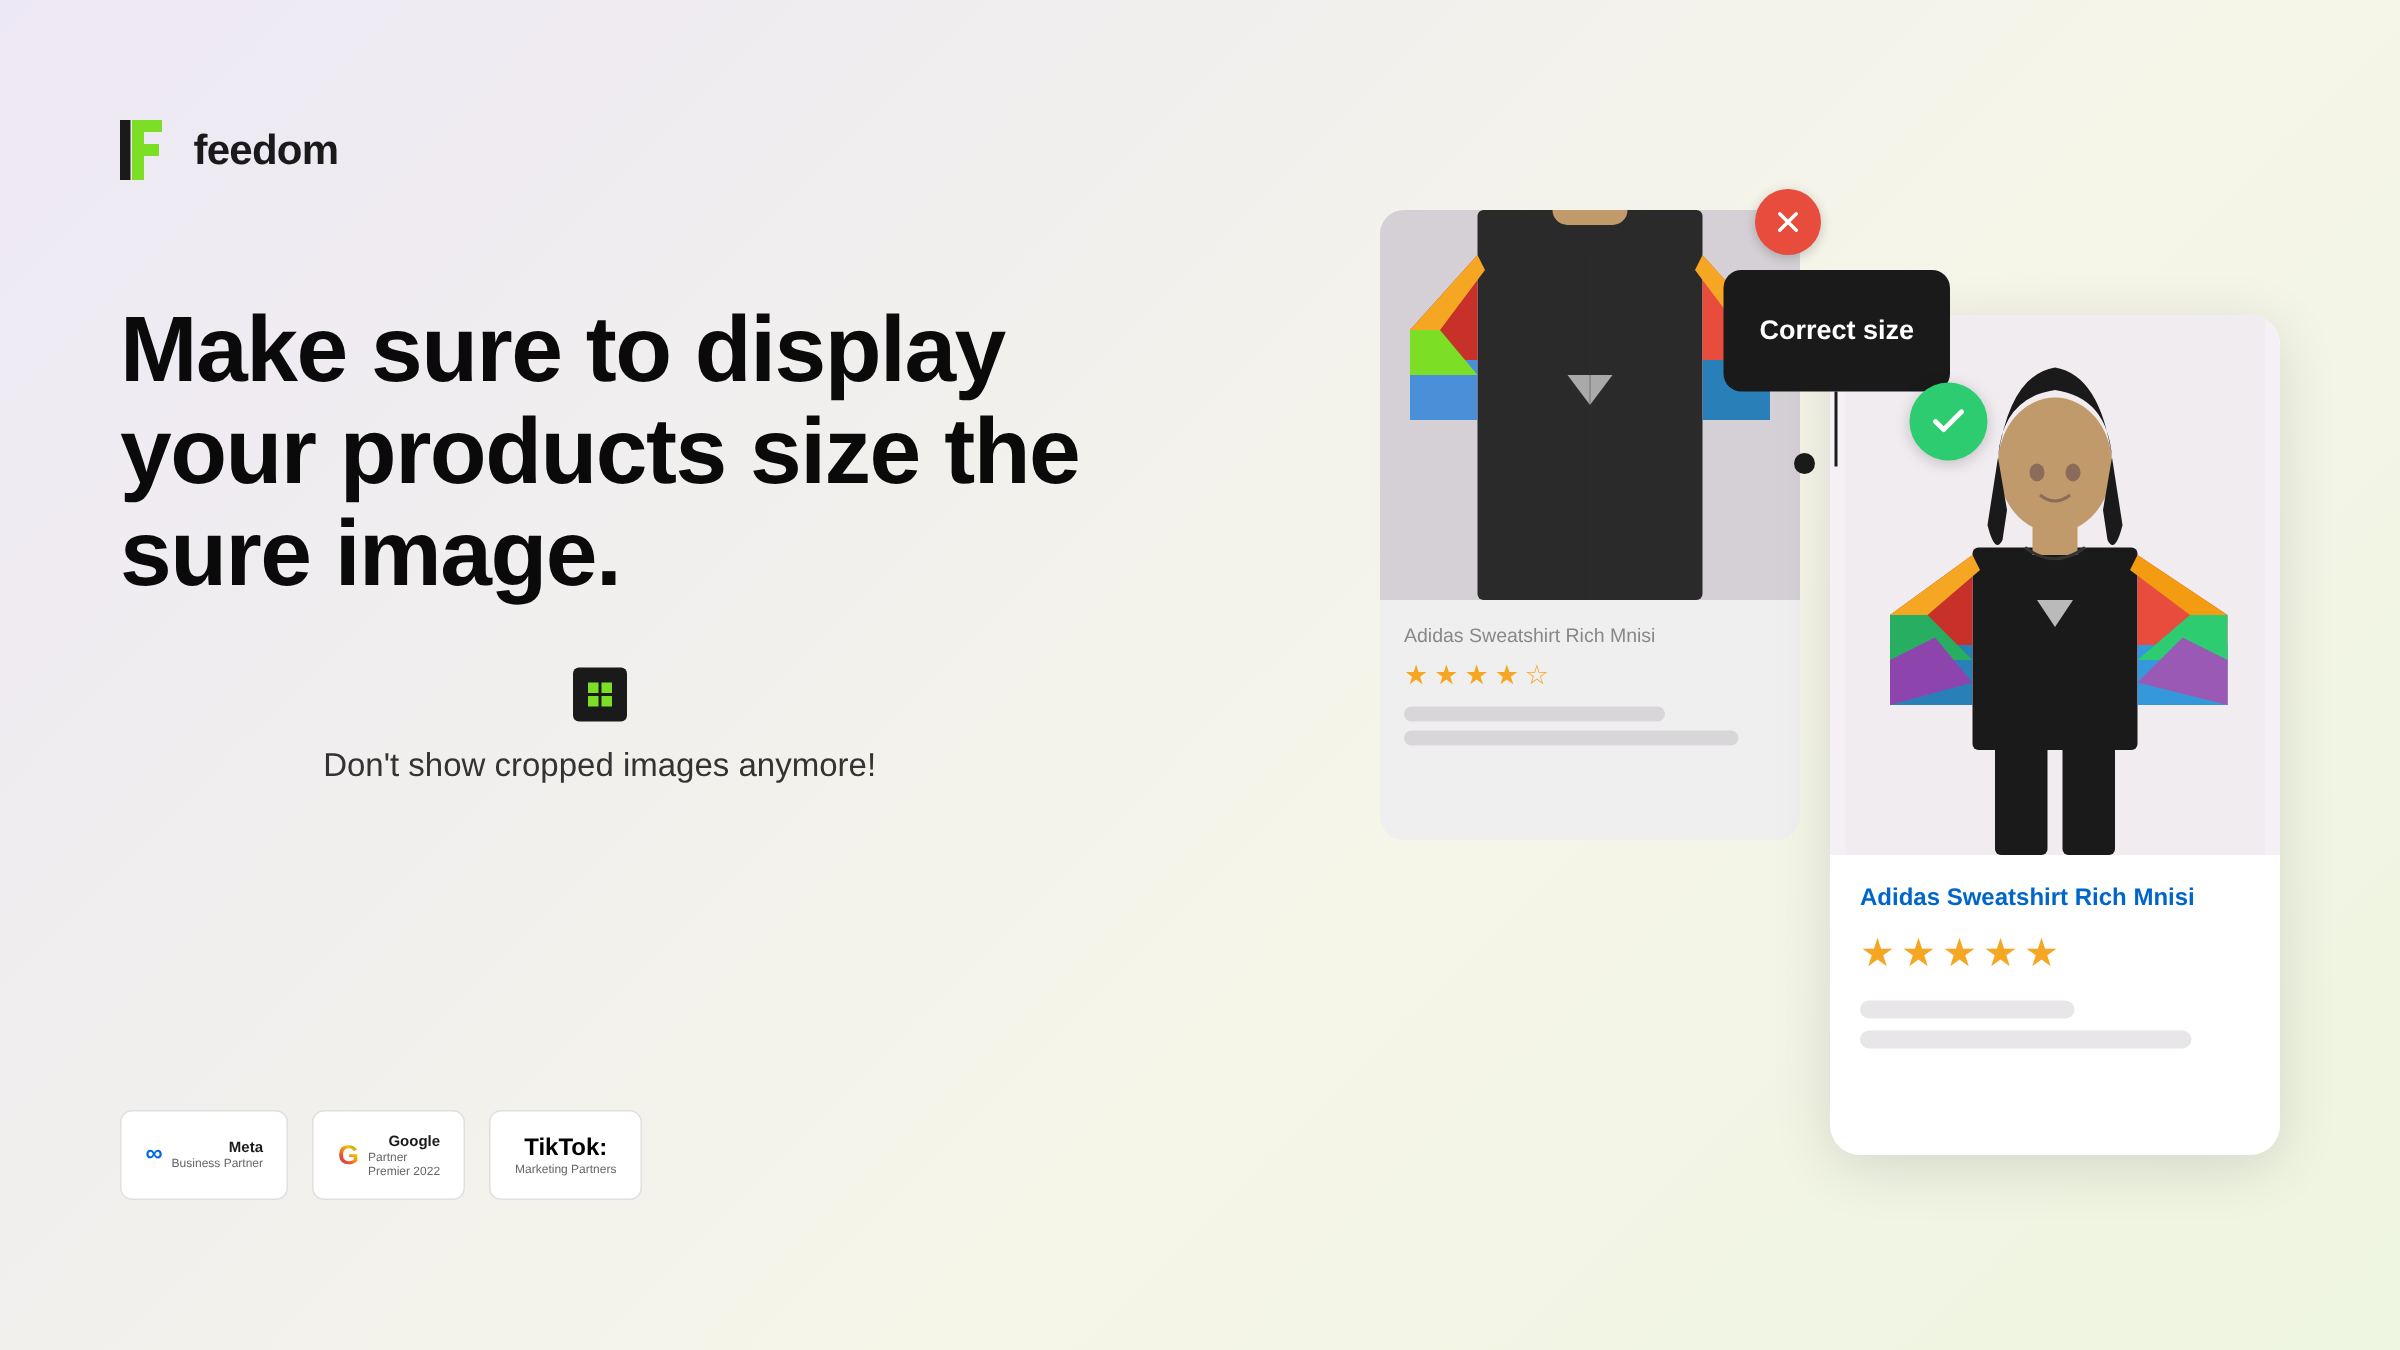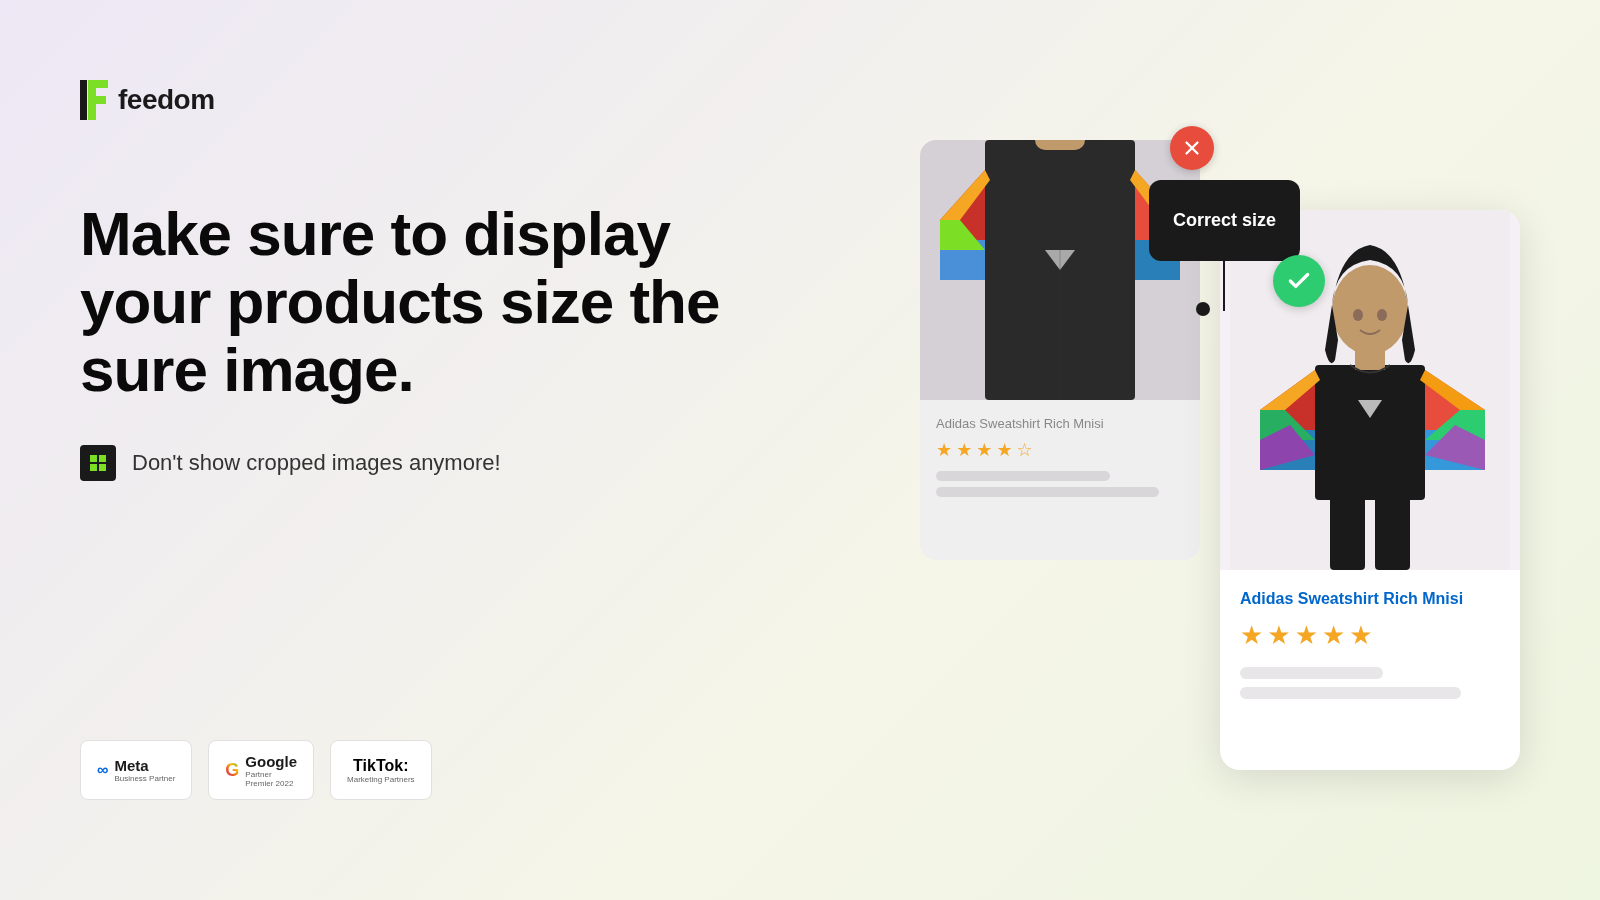--- a/index.html
+++ b/index.html
@@ -13,21 +13,21 @@
       position: relative;
     }
 
     
     .logo-area {
       position: absolute;
       top: 80px;
       left: 80px;
       display: flex;
       align-items: center;
-      gap: 10px;
+      gap: 21px;
     }
 
     .logo-icon {
       width: 28px;
       height: 40px;
       position: relative;
     }
 
     .logo-text {
       font-size: 28px;
@@ -51,20 +51,21 @@
       line-height: 1.1;
       letter-spacing: -1px;
       margin-bottom: 40px;
     }
 
     .feature-line {
       display: flex;
       align-items: center;
       gap: 16px;
       margin-top: 20px;
+      flex-direction: column;
     }
 
     .feature-icon {
       width: 36px;
       height: 36px;
       background: #1a1a1a;
       border-radius: 4px;
       display: flex;
       align-items: center;
       justify-content: center;
@@ -106,23 +107,24 @@
       height: 60px;
     }
 
     .partner-badge-inner {
       display: flex;
       align-items: center;
       gap: 6px;
     }
 
     .partner-name {
-      font-size: 15px;
+      font-size: 10px;
       font-weight: 700;
       color: #1a1a1a;
+      text-align: right;
     }
 
     .partner-sub {
       font-size: 8px;
       color: #666;
     }
 
     
     .cards-area {
       position: absolute;

